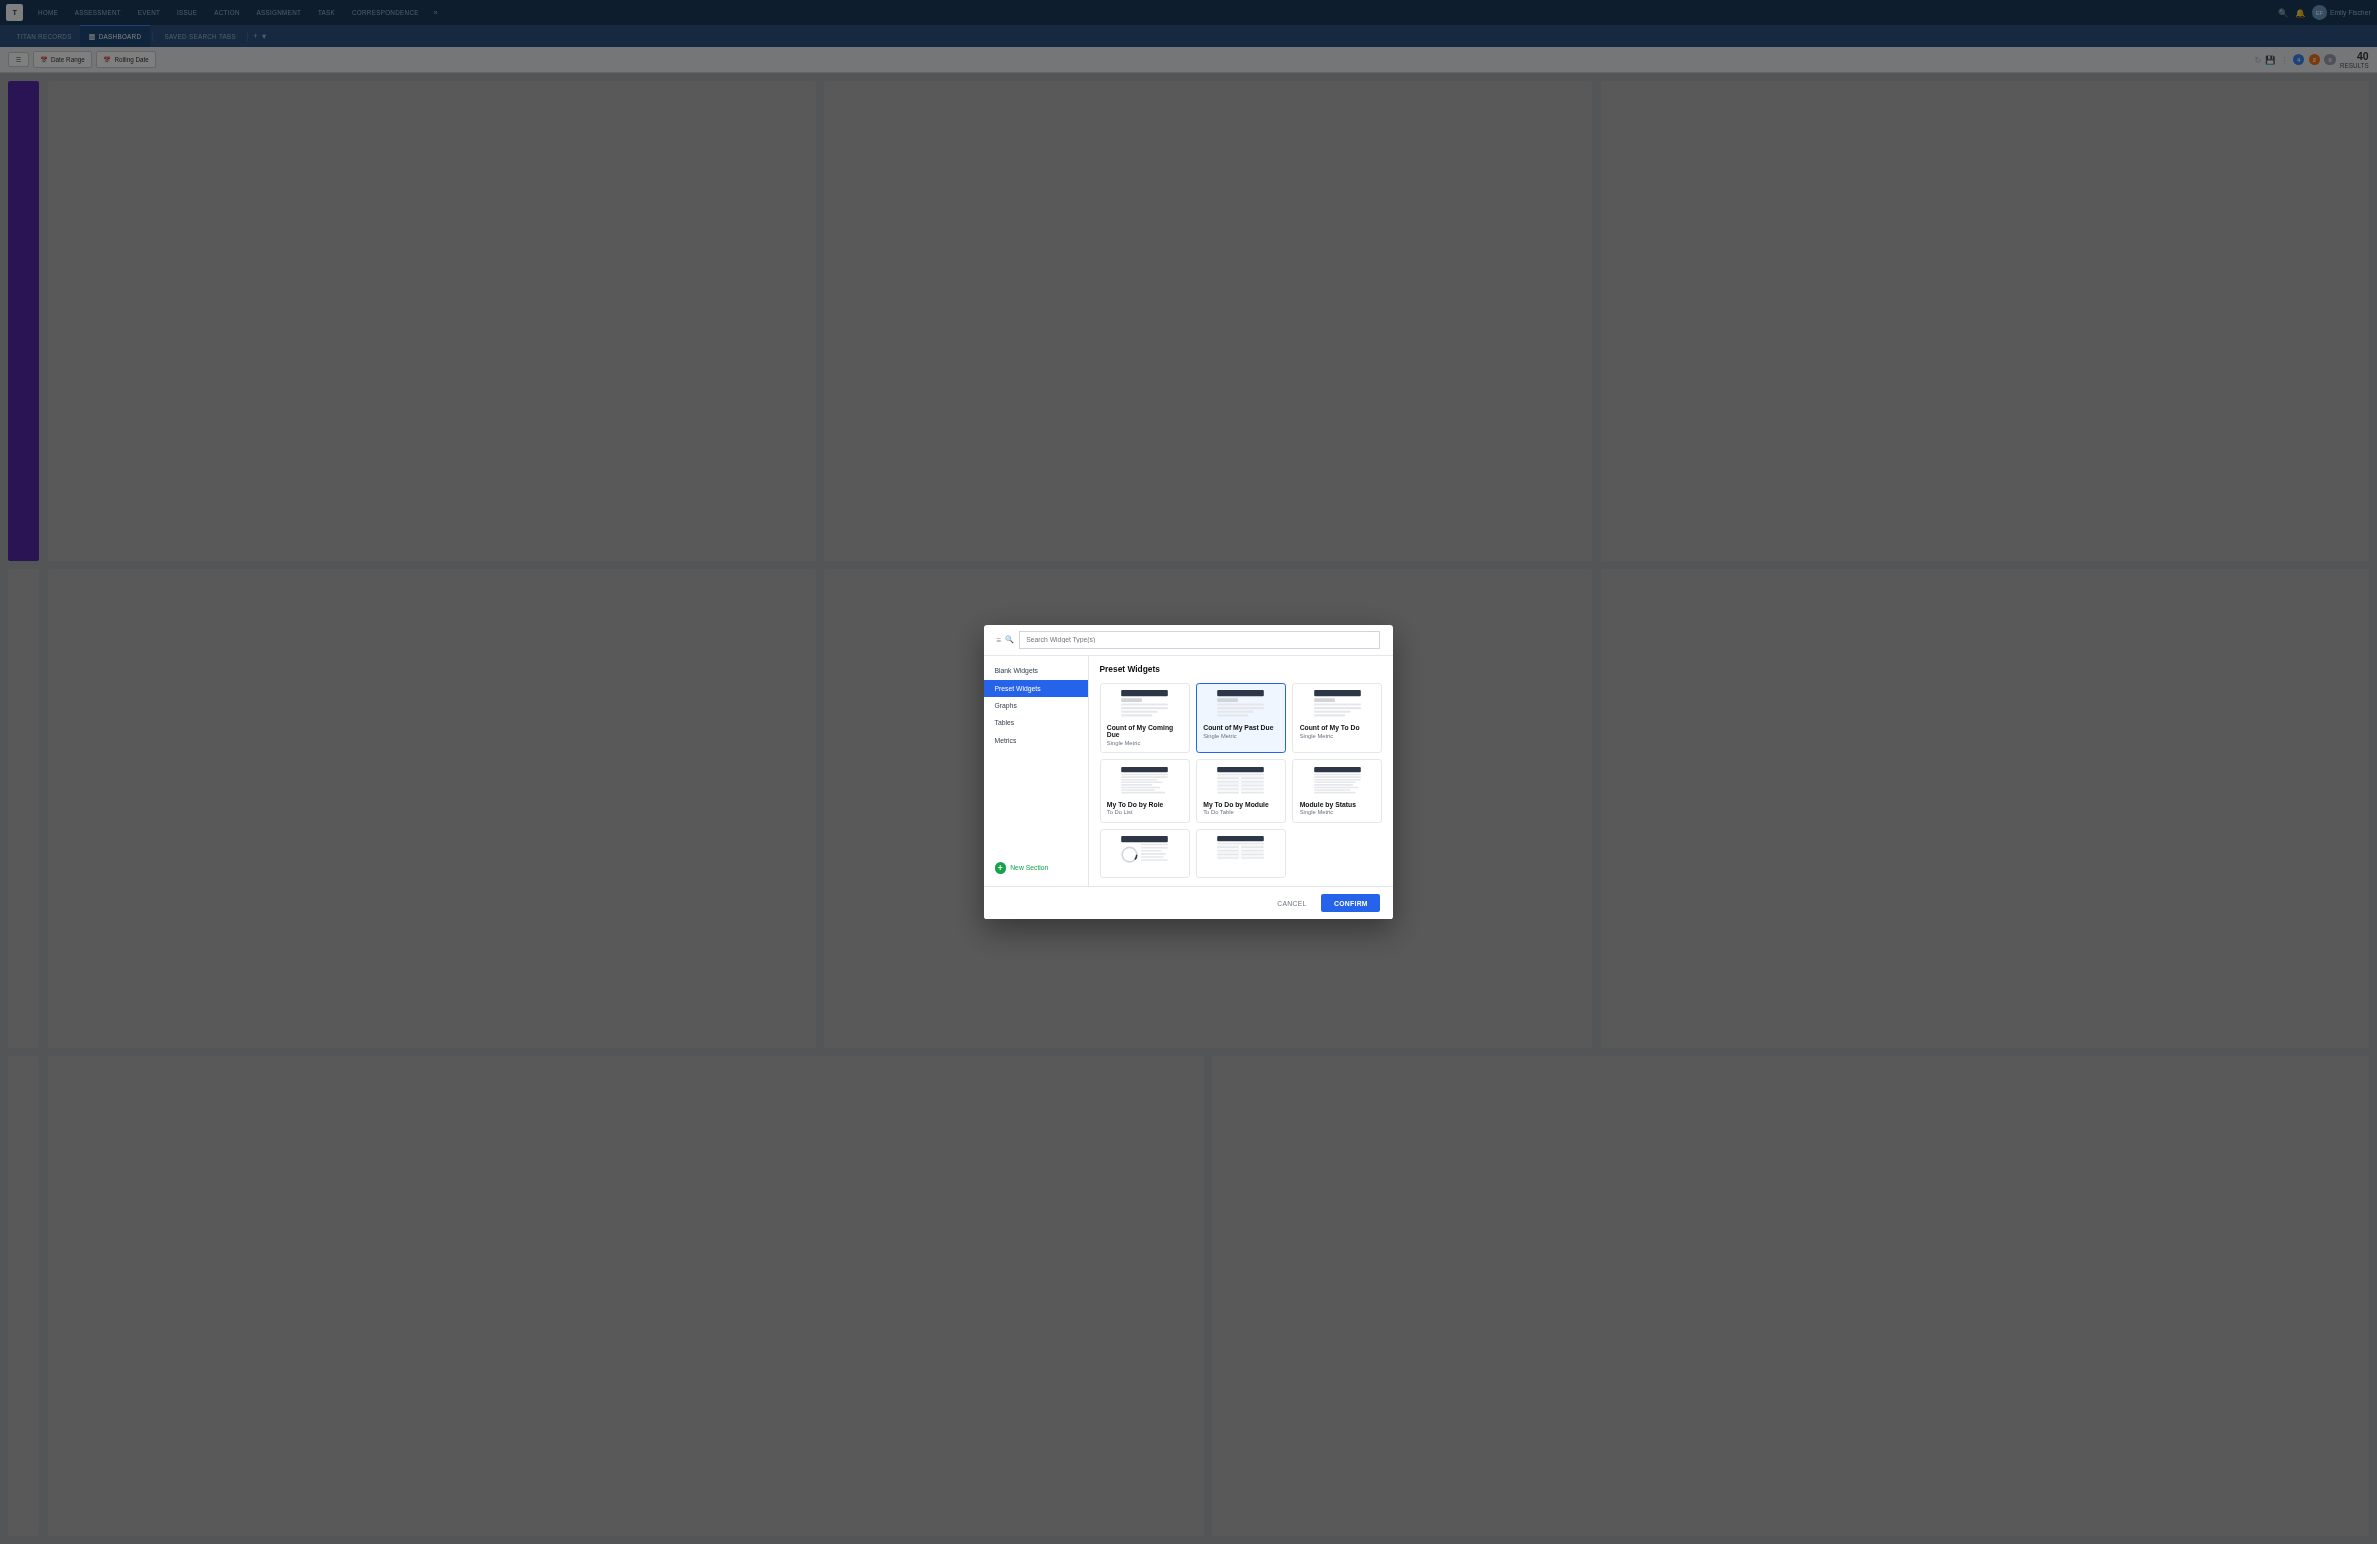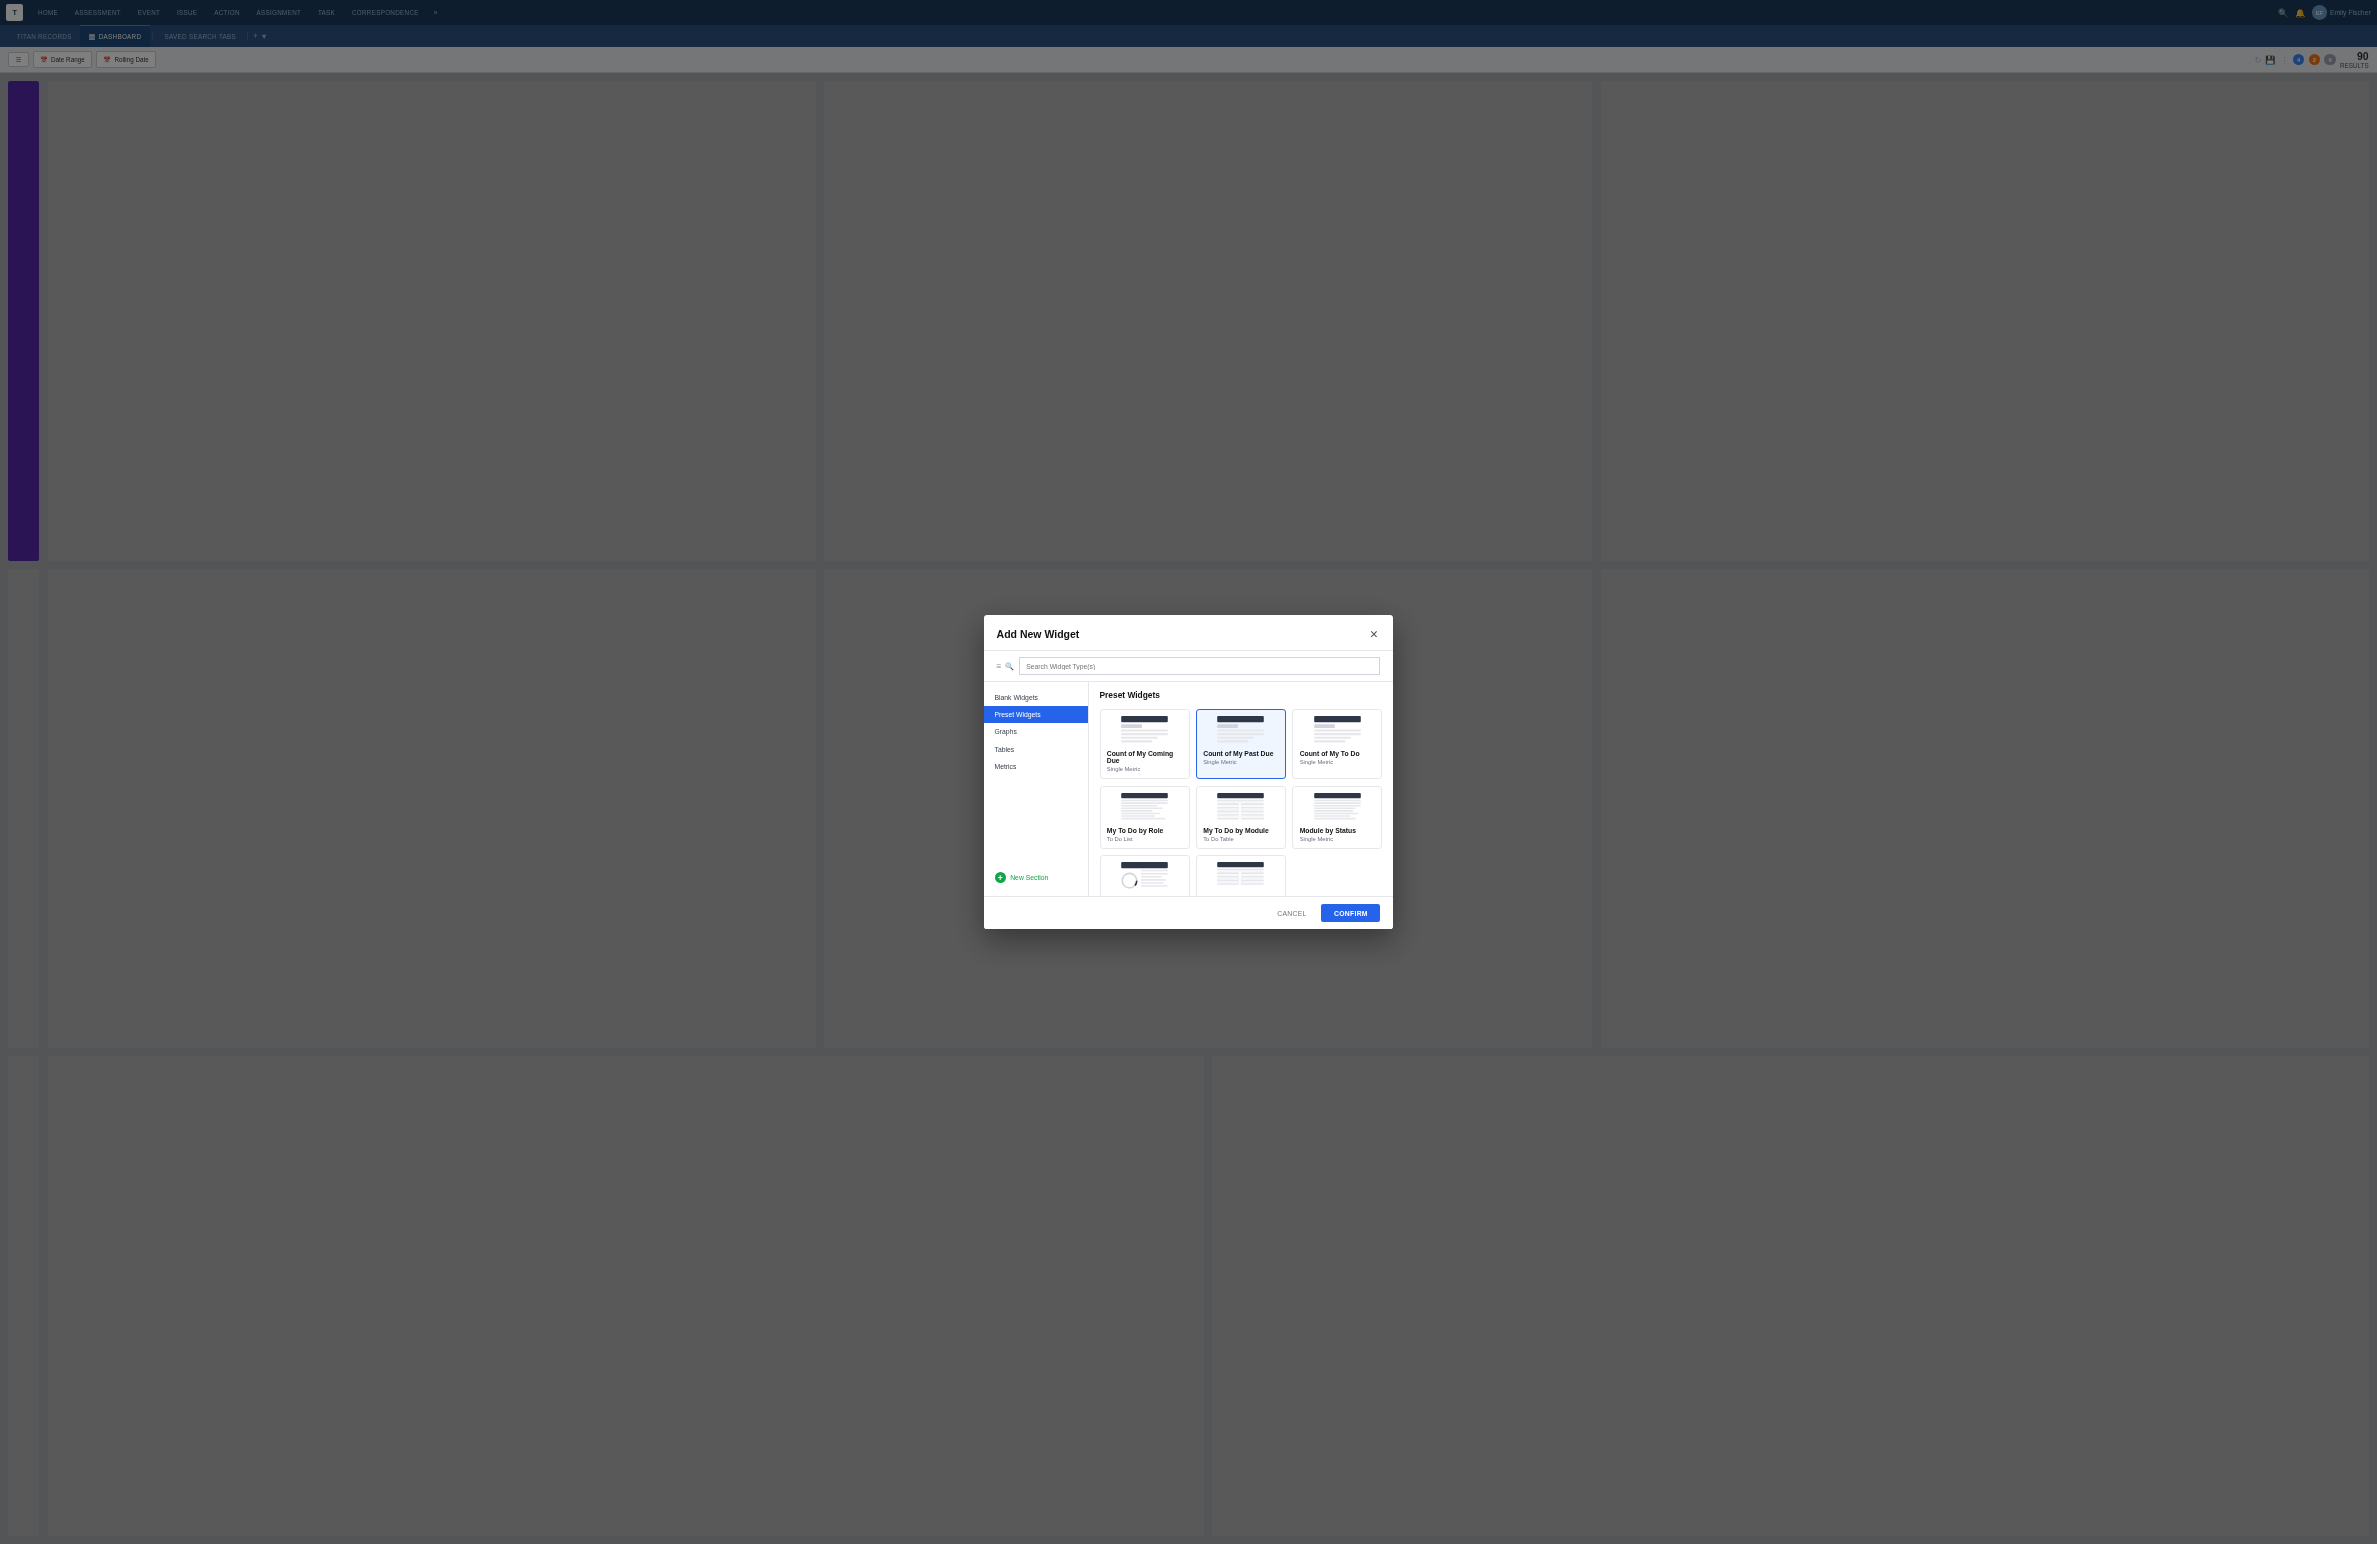--- a/index.html
+++ b/index.html
@@ -357,21 +357,21 @@
     <span>Rolling Date</span>
   </button>
   <div class="toolbar-right">
     <span class="nav-icon">↻</span>
     <span class="nav-icon">💾</span>
     <span class="nav-icon">⋮</span>
     <div class="badge badge-blue">4</div>
     <div class="badge badge-orange">2</div>
     <div class="badge badge-gray">0</div>
     <div class="results-count">
-      <span class="results-num">90</span>
+      <span class="results-num">40</span>
       <span>RESULTS</span>
     </div>
   </div>
 </div>
 
 <div class="main-content">
   <div class="bg-content">
     <div class="bg-row">
       <div class="bg-card" style="max-width:31px; background:#7c3aed; color:white; font-size:5.2px; writing-mode:vertical-rl;"></div>
       <div class="bg-card"></div>
@@ -387,24 +387,20 @@
     <div class="bg-row">
       <div class="bg-card" style="max-width:31px;"></div>
       <div class="bg-card"></div>
       <div class="bg-card"></div>
     </div>
   </div>
 
   <div class="overlay">
     <div class="modal">
 
-      <div class="modal-header">
-        <span class="modal-title">Add New Widget</span>
-        <button class="modal-close">✕</button>
-      </div>
 
       <div class="modal-search">
         <span class="filter-icon">≡</span>
         <span class="search-icon">🔍</span>
         <input type="text" placeholder="Search Widget Type(s)" style="">
       </div>
 
       <div class="modal-body">
 
         <div class="modal-sidebar">

